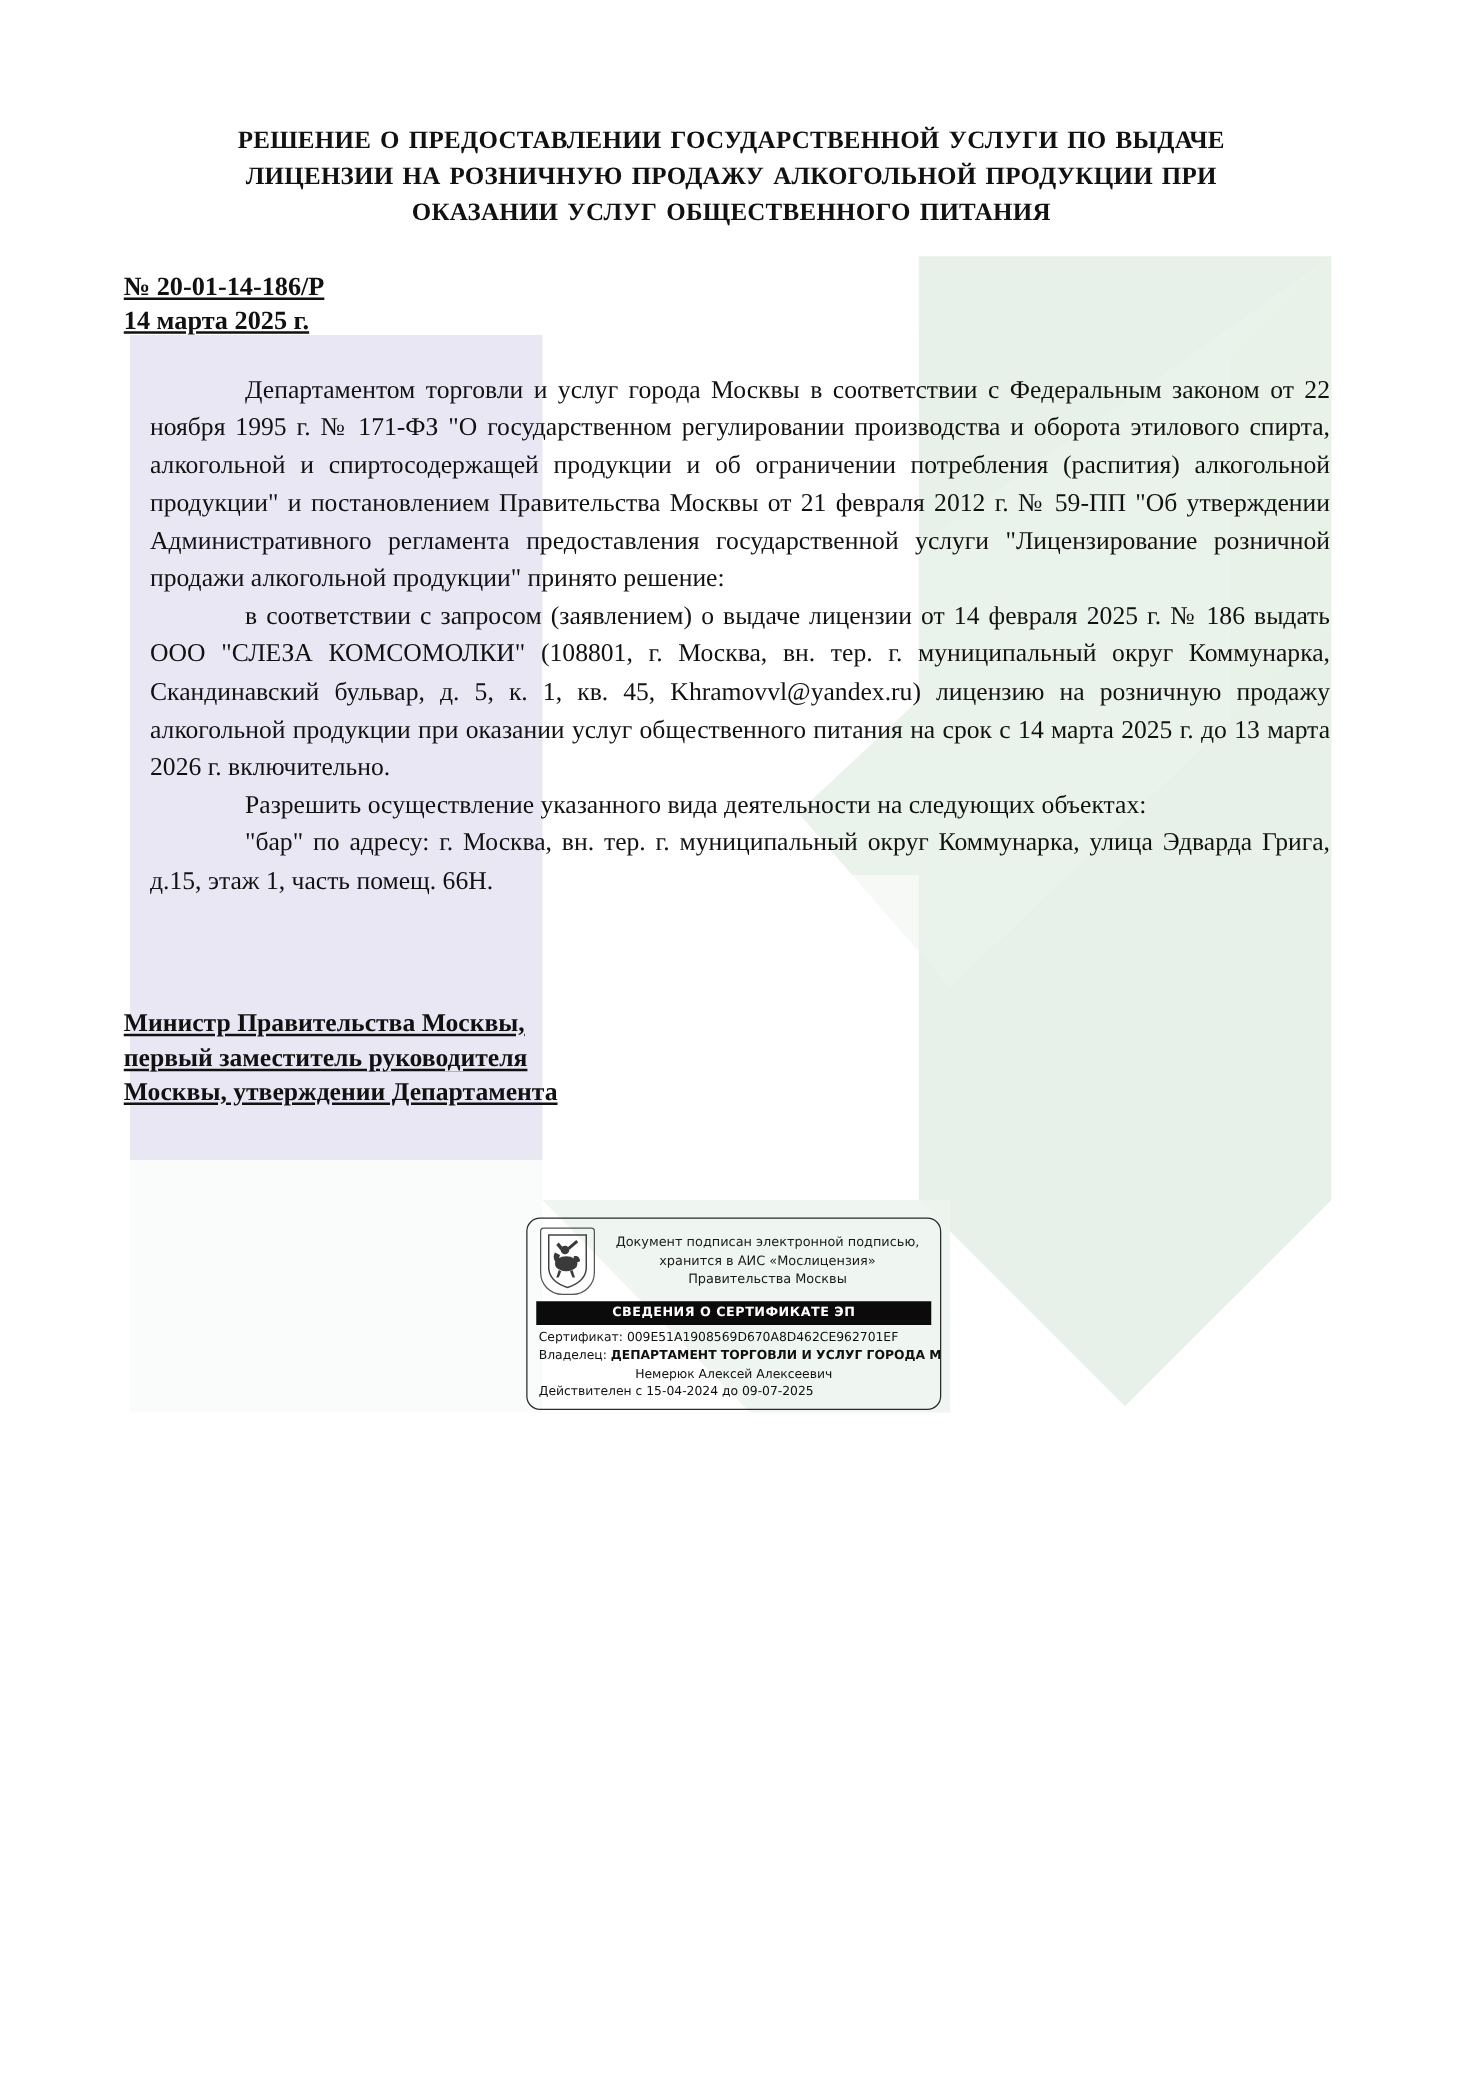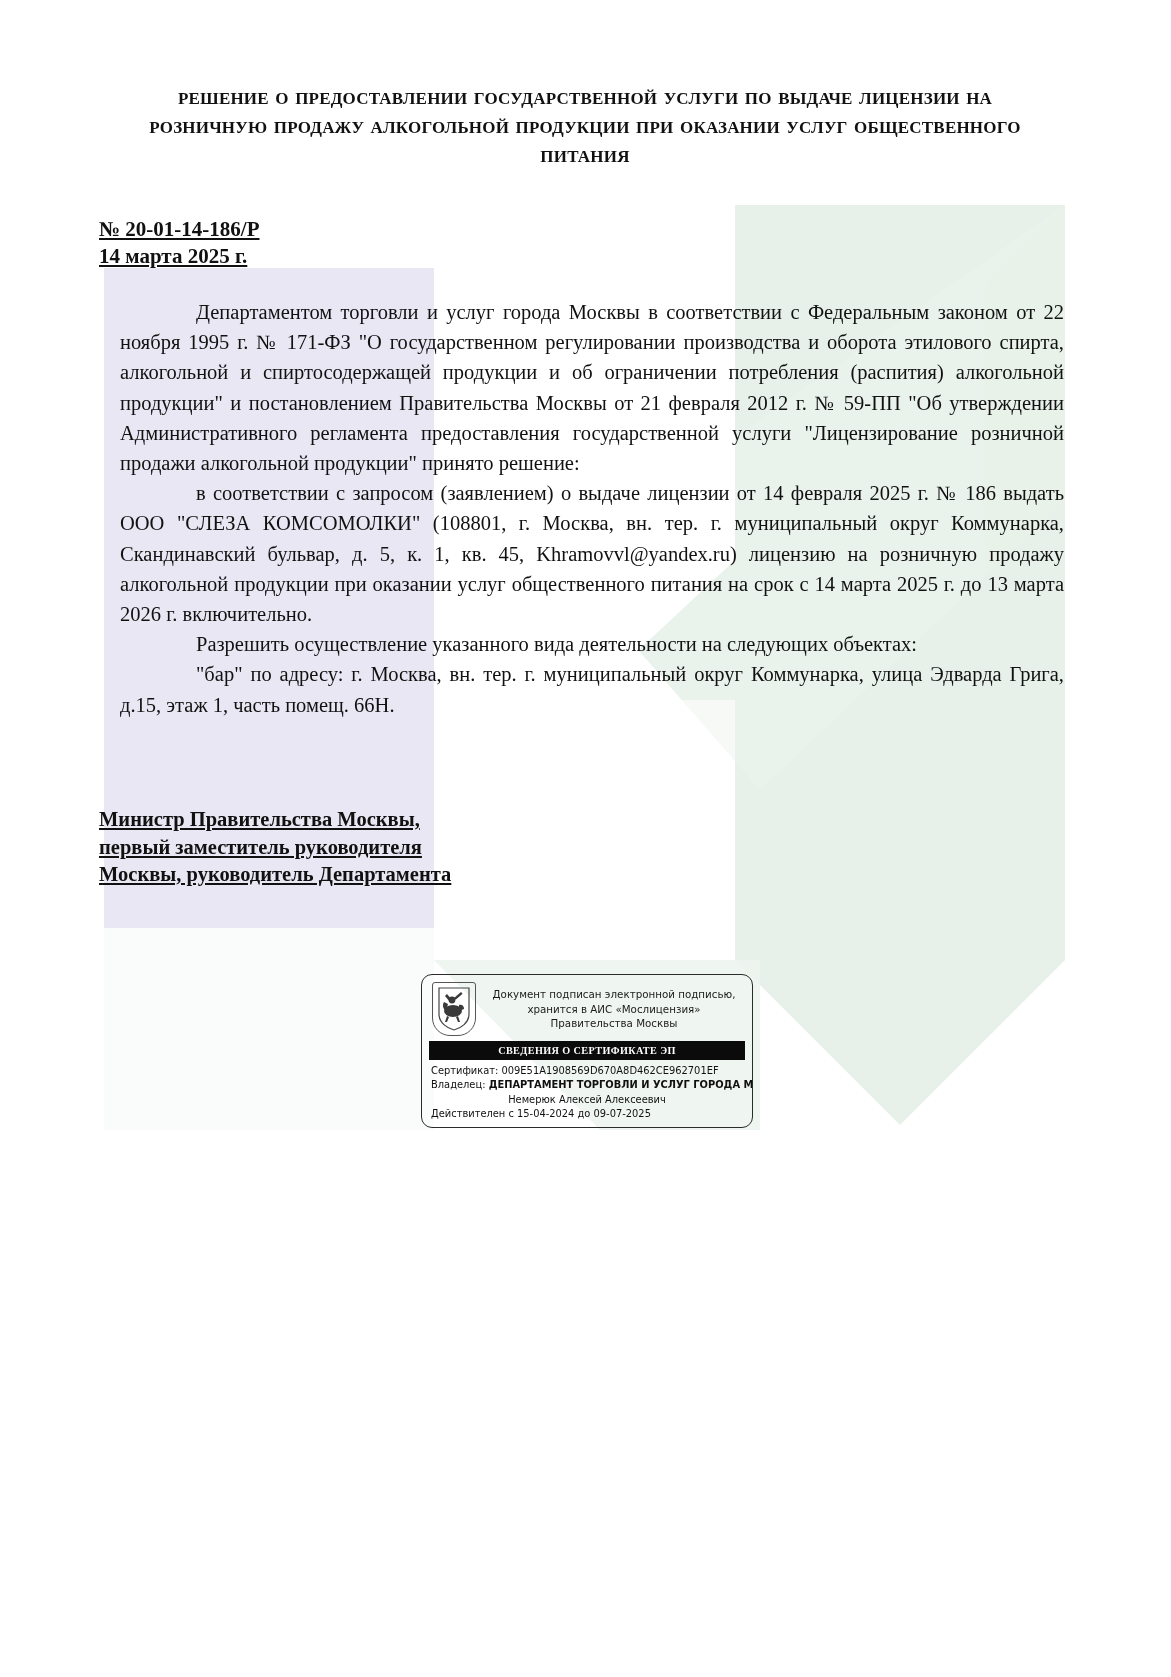--- a/index.html
+++ b/index.html
@@ -16,24 +16,24 @@
   #bg { position:absolute; inset:0; z-index:0; pointer-events:none; }
 
   
   #doc {
     position:absolute; inset:0; z-index:2;
     padding:0;
   }
 
   .title {
     position:absolute;
-    left:140px; top:84px; width:890px;
+    left:140px; top:98px; width:890px;
     text-align:center;
     font-weight:bold;
-    font-size:17px;
+    font-size:20px;
     line-height:29px;
     letter-spacing:0.2px;
     word-spacing:2px;
   }
 
   .docmeta {
     position:absolute;
     left:99px; top:216px;
     font-weight:bold;
     font-size:21px;
@@ -92,21 +92,20 @@
     flex:1 1 auto; text-align:center;
     font-size:10.3px; line-height:14.5px; color:#1a1a1a;
   }
   .stamp-bar {
     background:#0b0b0b; color:#ffffff;
     text-align:center;
     font-size:10.2px; font-weight:bold;
     letter-spacing:0.4px;
     padding:3.5px 0 4px;
     margin:1px 7px 0 7px;
-    font-family:Liberation Serif, serif;
   }
   .stamp-fields {
     padding:4px 9px 0 9px;
     font-size:9.9px; line-height:14.6px; color:#101010;
   }
   .fld { display:block; text-align:left; white-space:nowrap; }
   .fld.center { text-align:center; }
   .fld .lbl { font-weight:normal; }
   .fld .val-bold { font-weight:bold; }
 </style>
@@ -140,21 +139,21 @@
   <div class="body-block">
     <p>Департаментом торговли и услуг города Москвы в соответствии с Федеральным законом от 22 ноября 1995 г. № 171-ФЗ "О государственном регулировании производства и оборота этилового спирта, алкогольной и спиртосодержащей продукции и об ограничении потребления (распития) алкогольной продукции" и постановлением Правительства Москвы от 21 февраля 2012 г. № 59-ПП "Об утверждении Административного регламента предоставления государственной услуги "Лицензирование розничной продажи алкогольной продукции" принято решение:</p>
     <p class="cont">в соответствии с запросом (заявлением) о выдаче лицензии от 14 февраля 2025 г. № 186 выдать ООО "СЛЕЗА КОМСОМОЛКИ" (108801, г. Москва, вн. тер. г. муниципальный округ Коммунарка, Скандинавский бульвар, д. 5, к. 1, кв. 45, Khramovvl@yandex.ru) лицензию на розничную продажу алкогольной продукции при оказании услуг общественного питания на срок с 14 марта 2025 г. до 13 марта 2026 г. включительно.</p>
     <p class="cont">Разрешить осуществление указанного вида деятельности на следующих объектах:</p>
     <p class="cont">"бар" по адресу: г. Москва, вн. тер. г. муниципальный округ Коммунарка, улица Эдварда Грига, д.15, этаж 1, часть помещ. 66Н.</p>
   </div>
 
   <div class="signature">
     <span class="row">Министр Правительства Москвы,</span>
     <span class="row">первый заместитель руководителя</span>
-    <span class="row">Москвы, руководитель Департамента</span>
+    <span class="row">Москвы, утверждении Департамента</span>
   </div>
 
   <div class="stamp">
     <div class="stamp-top">
       <div class="coat">
         <svg width="34" height="44" viewBox="0 0 34 44">
           <path d="M2 1 h30 v26 c0 9 -8 14 -15 16 C10 41 2 36 2 27 Z" fill="none" stroke="#444" stroke-width="1.2"></path>
           <g fill="#3a3a3a">
             <ellipse cx="16" cy="24" rx="9" ry="6"></ellipse>
             <path d="M9 24 c-3 -2 -4 -6 -2 -9 l4 2 z"></path>

